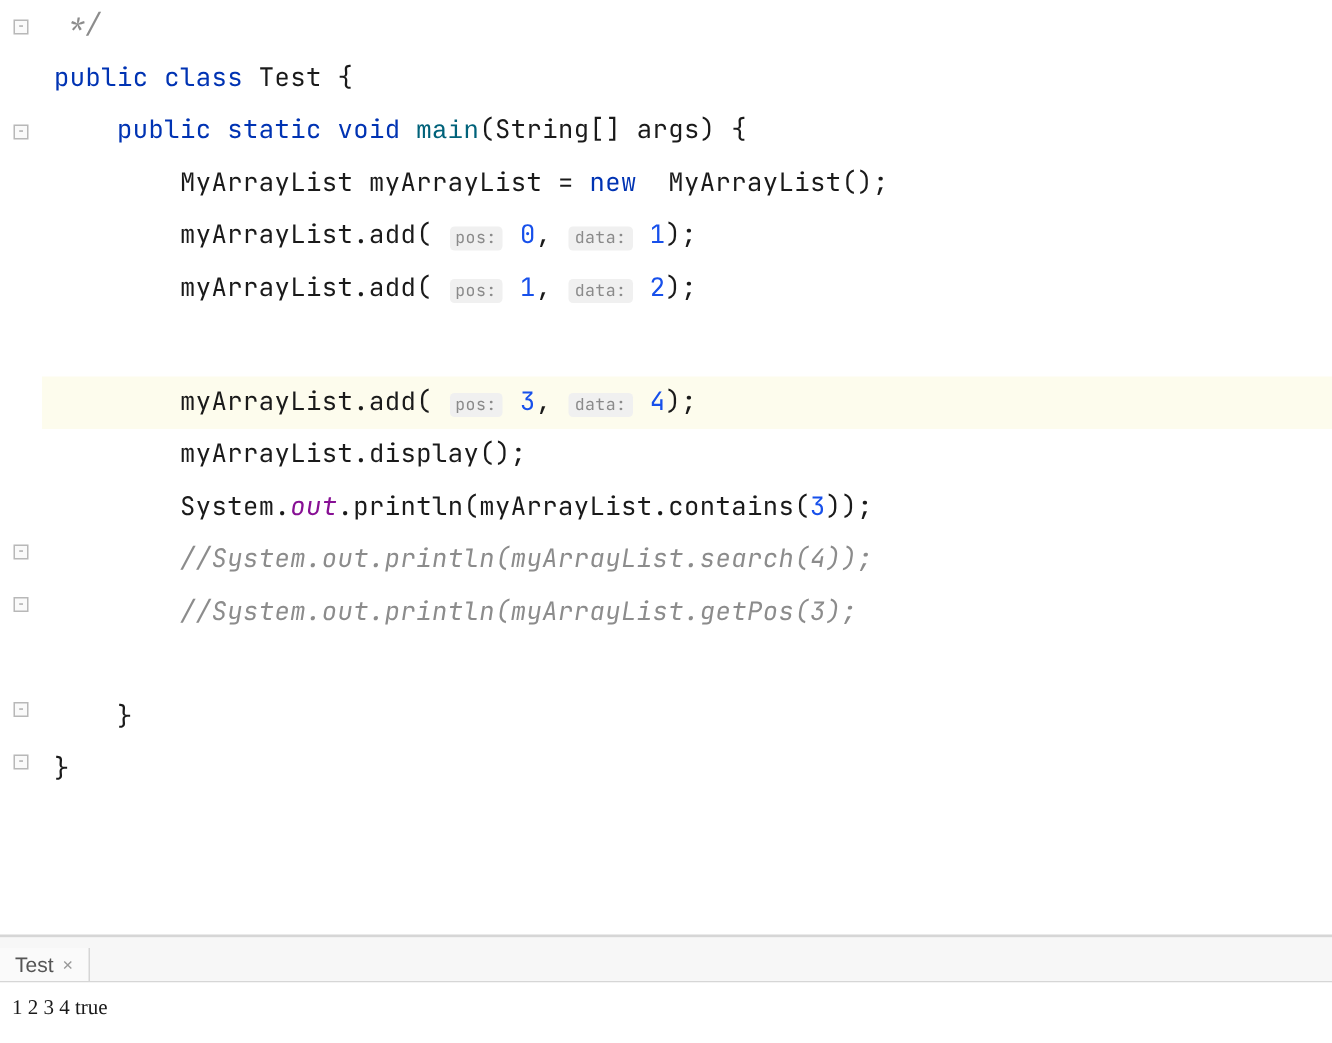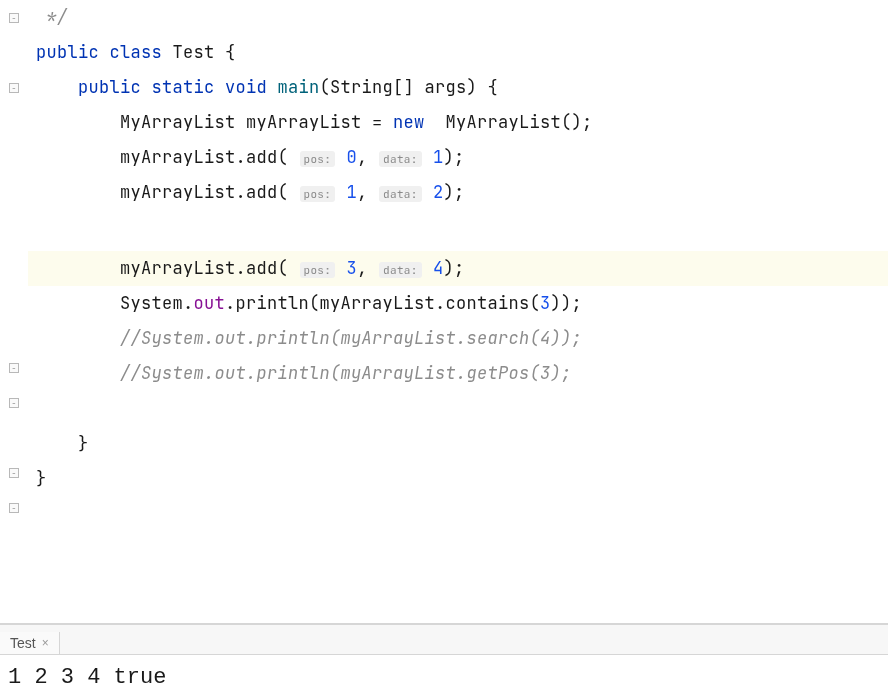--- a/index.html
+++ b/index.html
@@ -70,22 +70,22 @@
       white-space: pre;
       padding-left: 8px;
       letter-spacing: 0.3px;
     }
     .code-line.highlighted {
       background: #fdfced;
       margin-top: 41px;
     }
     .kw { color: #0033b3; }
     .type { color: #1a1a1a; }
-    .method-def { color: #00627a; }
-    .field { color: #871094; }
+    .method-def { color: #00627a; font-family: Liberation Mono, monospace; }
+    .field { color: #871094; font-style: italic; }
     .num { color: #1750eb; }
     .comment { color: #8c8c8c; font-style: italic; }
     .param-hint {
       background: #f0f0f0;
       color: #8a8a8a;
       padding: 1px 4px;
       border-radius: 3px;
       font-size: 11px;
       font-style: normal;
       margin: 0 1px;
@@ -119,22 +119,22 @@
       align-items: center;
       gap: 6px;
     }
     .tab-close {
       color: #999;
       font-size: 12px;
       cursor: pointer;
     }
     .console-output {
       padding: 10px 8px;
-      font-family: Liberation Mono, monospace;
-      font-size: 22px;
+      font-family: Liberation Serif, serif;
+      font-size: 14px;
       color: #1a1a1a;
       background: #ffffff;
       height: 40px;
     }
   </style>
 </head>
 <body>
 
 <div class="editor-area">
   <div class="gutter" id="gutter">
@@ -168,20 +168,21 @@
       <div class="gutter-row"></div>
     </div>
   <div class="code-pane" id="code-pane">
       <div class="code-line"><span> </span><span class="comment">*/</span></div>
       <div class="code-line"><span></span><span class="kw">public class </span><span class="type">Test</span><span> {</span></div>
       <div class="code-line"><span>    </span><span class="kw">public static void </span><span class="method-def">main</span><span>(String[] args) {</span></div>
       <div class="code-line"><span>        </span><span>MyArrayList myArrayList = </span><span class="kw">new</span><span>  MyArrayList();</span></div>
       <div class="code-line"><span>        </span><span>myArrayList.add( </span><span class="param-hint">pos:</span><span> </span><span class="num">0</span><span>, </span><span class="param-hint">data:</span><span> </span><span class="num">1</span><span>);</span></div>
       <div class="code-line"><span>        </span><span>myArrayList.add( </span><span class="param-hint">pos:</span><span> </span><span class="num">1</span><span>, </span><span class="param-hint">data:</span><span> </span><span class="num">2</span><span>);</span></div>
       <div class="code-line highlighted"><span>        </span><span>myArrayList.add( </span><span class="param-hint">pos:</span><span> </span><span class="num">3</span><span>, </span><span class="param-hint">data:</span><span> </span><span class="num">4</span><span>);</span></div>
+      <div class="code-line"><span>        </span><span>myArrayList.display();</span></div>
       <div class="code-line"><span>        </span><span>System.</span><span class="field">out</span><span>.println(myArrayList.contains(</span><span class="num">3</span><span>));</span></div>
       <div class="code-line"><span>        </span><span class="comment">//System.out.println(myArrayList.search(4));</span></div>
       <div class="code-line"><span>        </span><span class="comment">//System.out.println(myArrayList.getPos(3);</span></div>
       <div class="code-line"><span></span><span></span></div>
       <div class="code-line"><span>    </span><span>}</span></div>
       <div class="code-line"><span></span><span>}</span></div>
       <div class="code-line"><span></span><span></span></div>
     </div>
 </div>
 <div class="divider-thin"></div>

